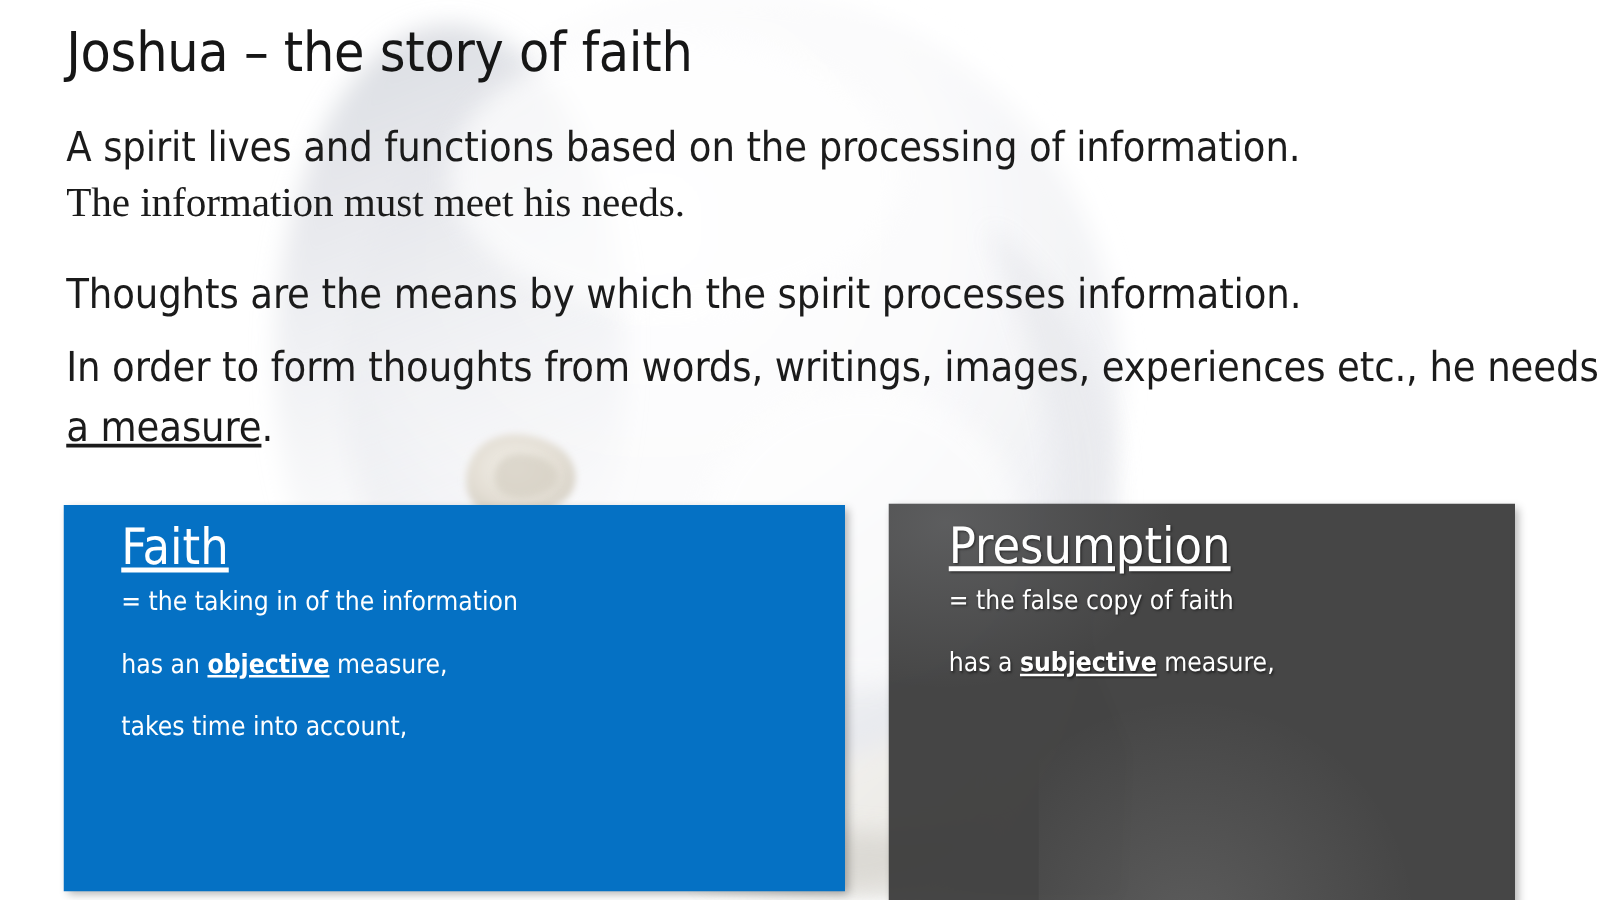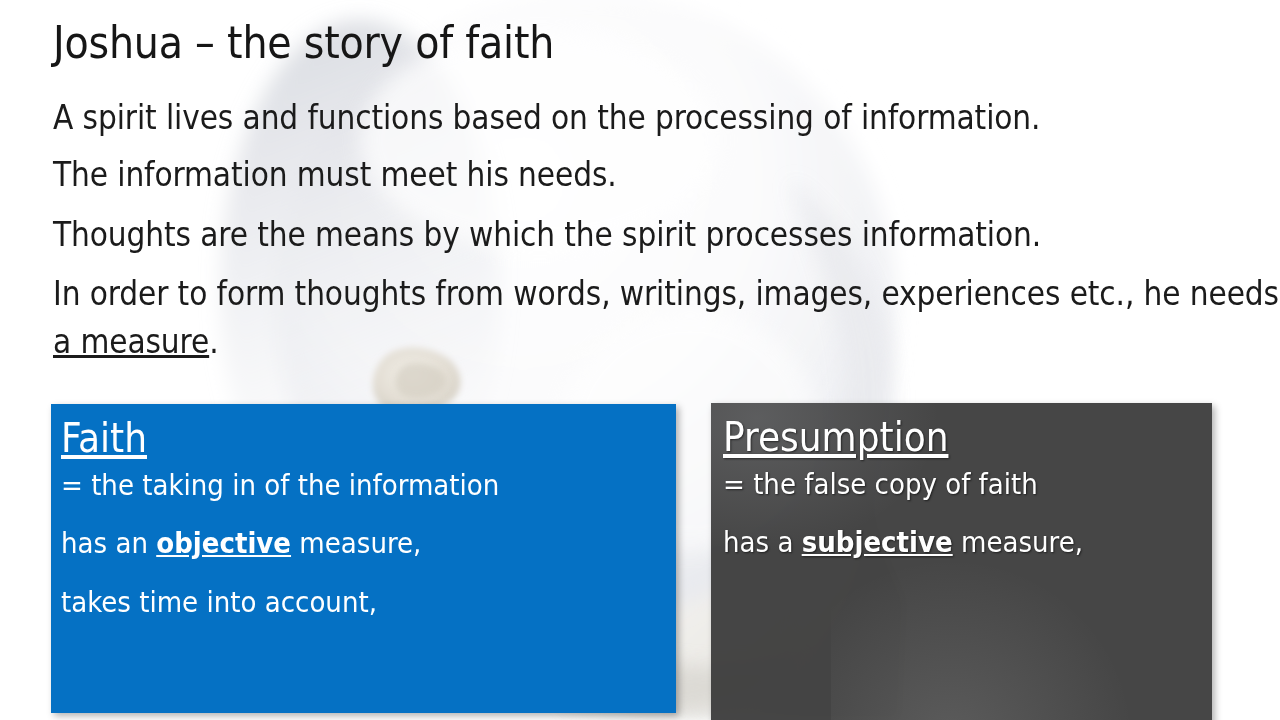--- a/index.html
+++ b/index.html
@@ -53,21 +53,21 @@
     position: absolute;
     left: 53px;
     font-size: 33px;
     line-height: 1.08;
     font-weight: 400;
     color: #1b1b1b;
     letter-spacing: -0.1px;
     white-space: nowrap;
   }
   .body-line.l1 { top: 100px; }
-  .body-line.l2 { top: 157px; }
+  .body-line.l2 { top: 146px; font-family: Liberation Serif, serif; }
   .body-line.l3 { top: 217px; }
   .body-line.l4 { top: 276px; }
   .body-line.l5 { top: 324px; }
 
   .u { text-decoration: underline; text-underline-offset: 2px; }
 
   
   .panel {
     position: absolute;
     z-index: 3;
@@ -106,36 +106,37 @@
     position: absolute;
     left: 120px; bottom: 0;
     width: 300px; height: 190px;
     background: radial-gradient(ellipse at 40% 95%, rgba(235,235,235,0.13), rgba(235,235,235,0) 72%);
     pointer-events: none;
   }
 
   .panel-inner {
     position: relative;
     z-index: 2;
+    padding-left: 36px;
   }
 
   .panel-heading {
     font-size: 40px;
     line-height: 1.0;
     font-weight: 400;
     color: #ffffff;
     text-decoration: underline;
     text-underline-offset: 3px;
     padding: 8px 0 0 10px;
     white-space: nowrap;
   }
   #panel-presumption .panel-heading { padding-left: 12px; }
 
   .panel-line {
-    font-size: 29px;
+    font-size: 21px;
     line-height: 1.05;
     font-weight: 400;
     color: #ffffff;
     padding-left: 10px;
     white-space: nowrap;
   }
   #panel-presumption .panel-line { padding-left: 12px; }
 
   .panel-line.pl1 { margin-top: 12px; }
   .panel-line.pl2 { margin-top: 28px; }

